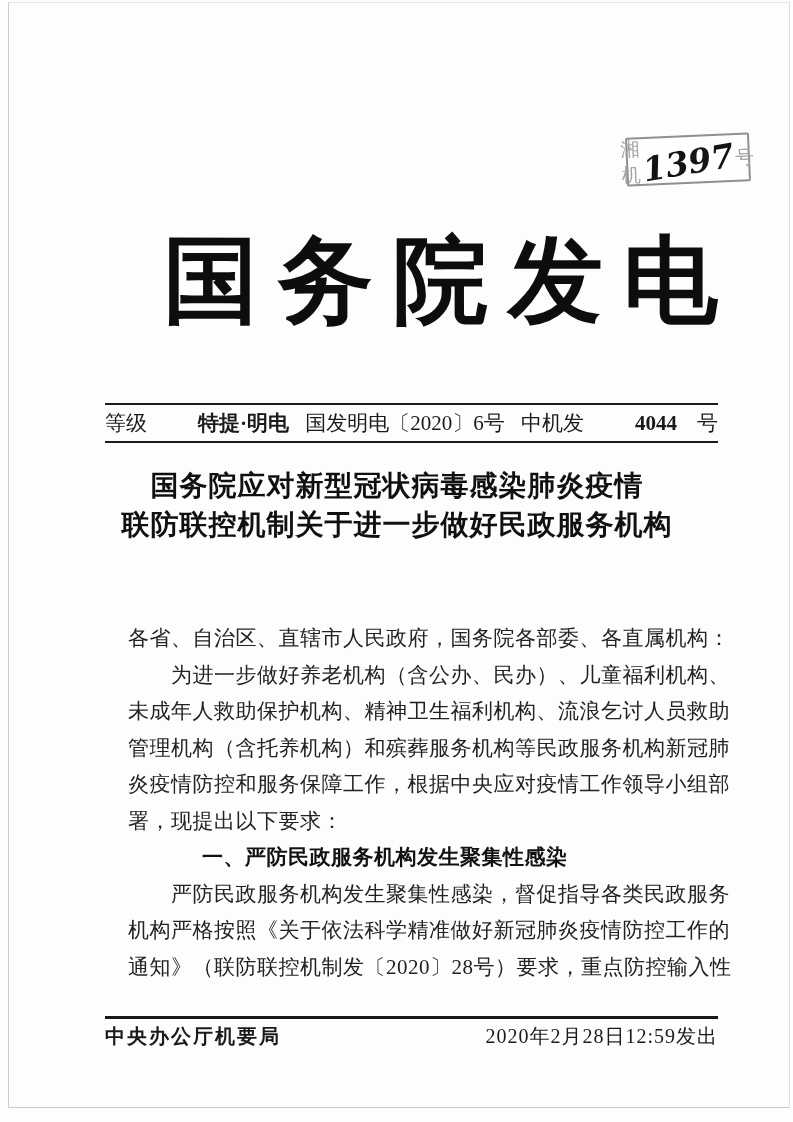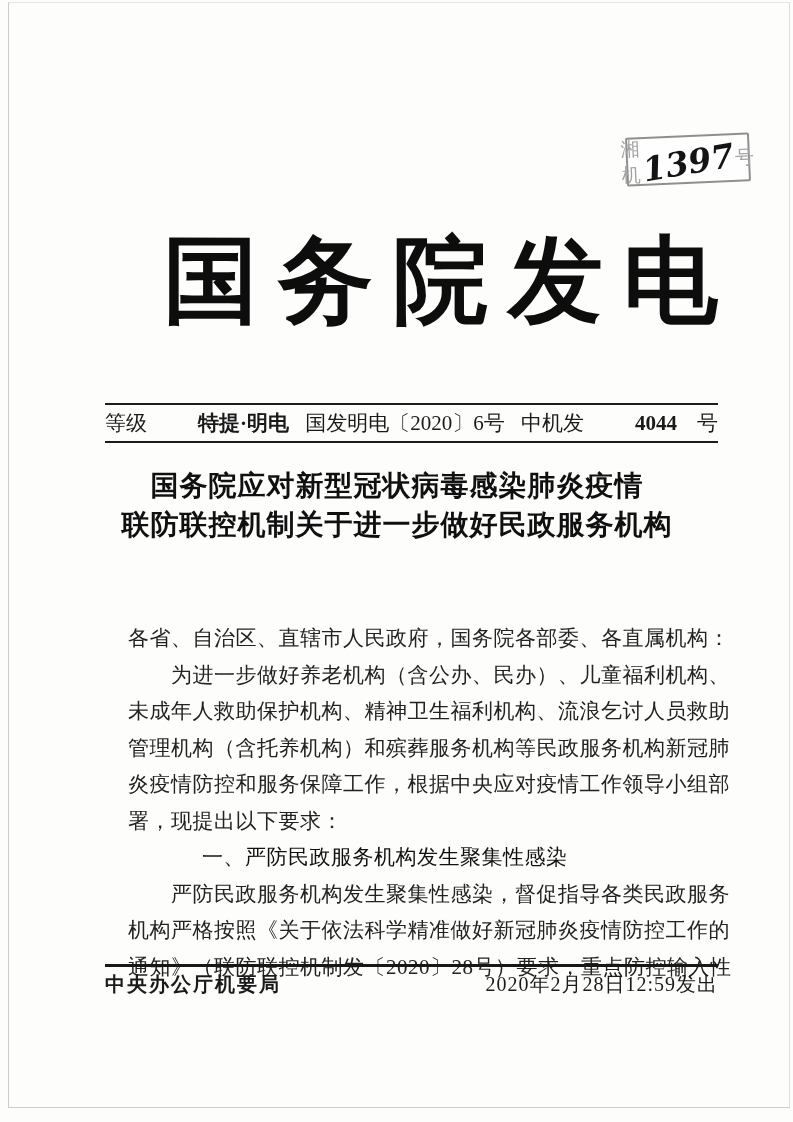--- a/index.html
+++ b/index.html
@@ -50,24 +50,24 @@
     text-align:center; font-size:28px; font-weight:bold;
     line-height:39px; letter-spacing:1px; color:#101010;
   }
   
   .body-block {
     position:absolute; left:128px; top:620px; width:580px;
     font-size:21px; color:#222222;
   }
   .body-line { height:36.5px; line-height:36.5px; white-space:nowrap; letter-spacing:0.5px; }
   .body-line.indent { padding-left:43px; }
-  .body-line.bold { font-weight:normal; color:#111; }
+  .body-line.bold { font-weight:bold; color:#111; }
   
   .footer {
-    position:absolute; left:105px; width:613px; top:964px;
+    position:absolute; left:105px; width:613px; top:1016px;
     border-top:3px solid #181818; box-sizing:border-box;
     display:flex; align-items:baseline; justify-content:space-between;
     padding-top:4px; font-size:20px;
   }
   .footer-left { font-weight:bold; letter-spacing:2px; }
   .footer-right { letter-spacing:1px; }
 </style>
 </head>
 <body>
 

